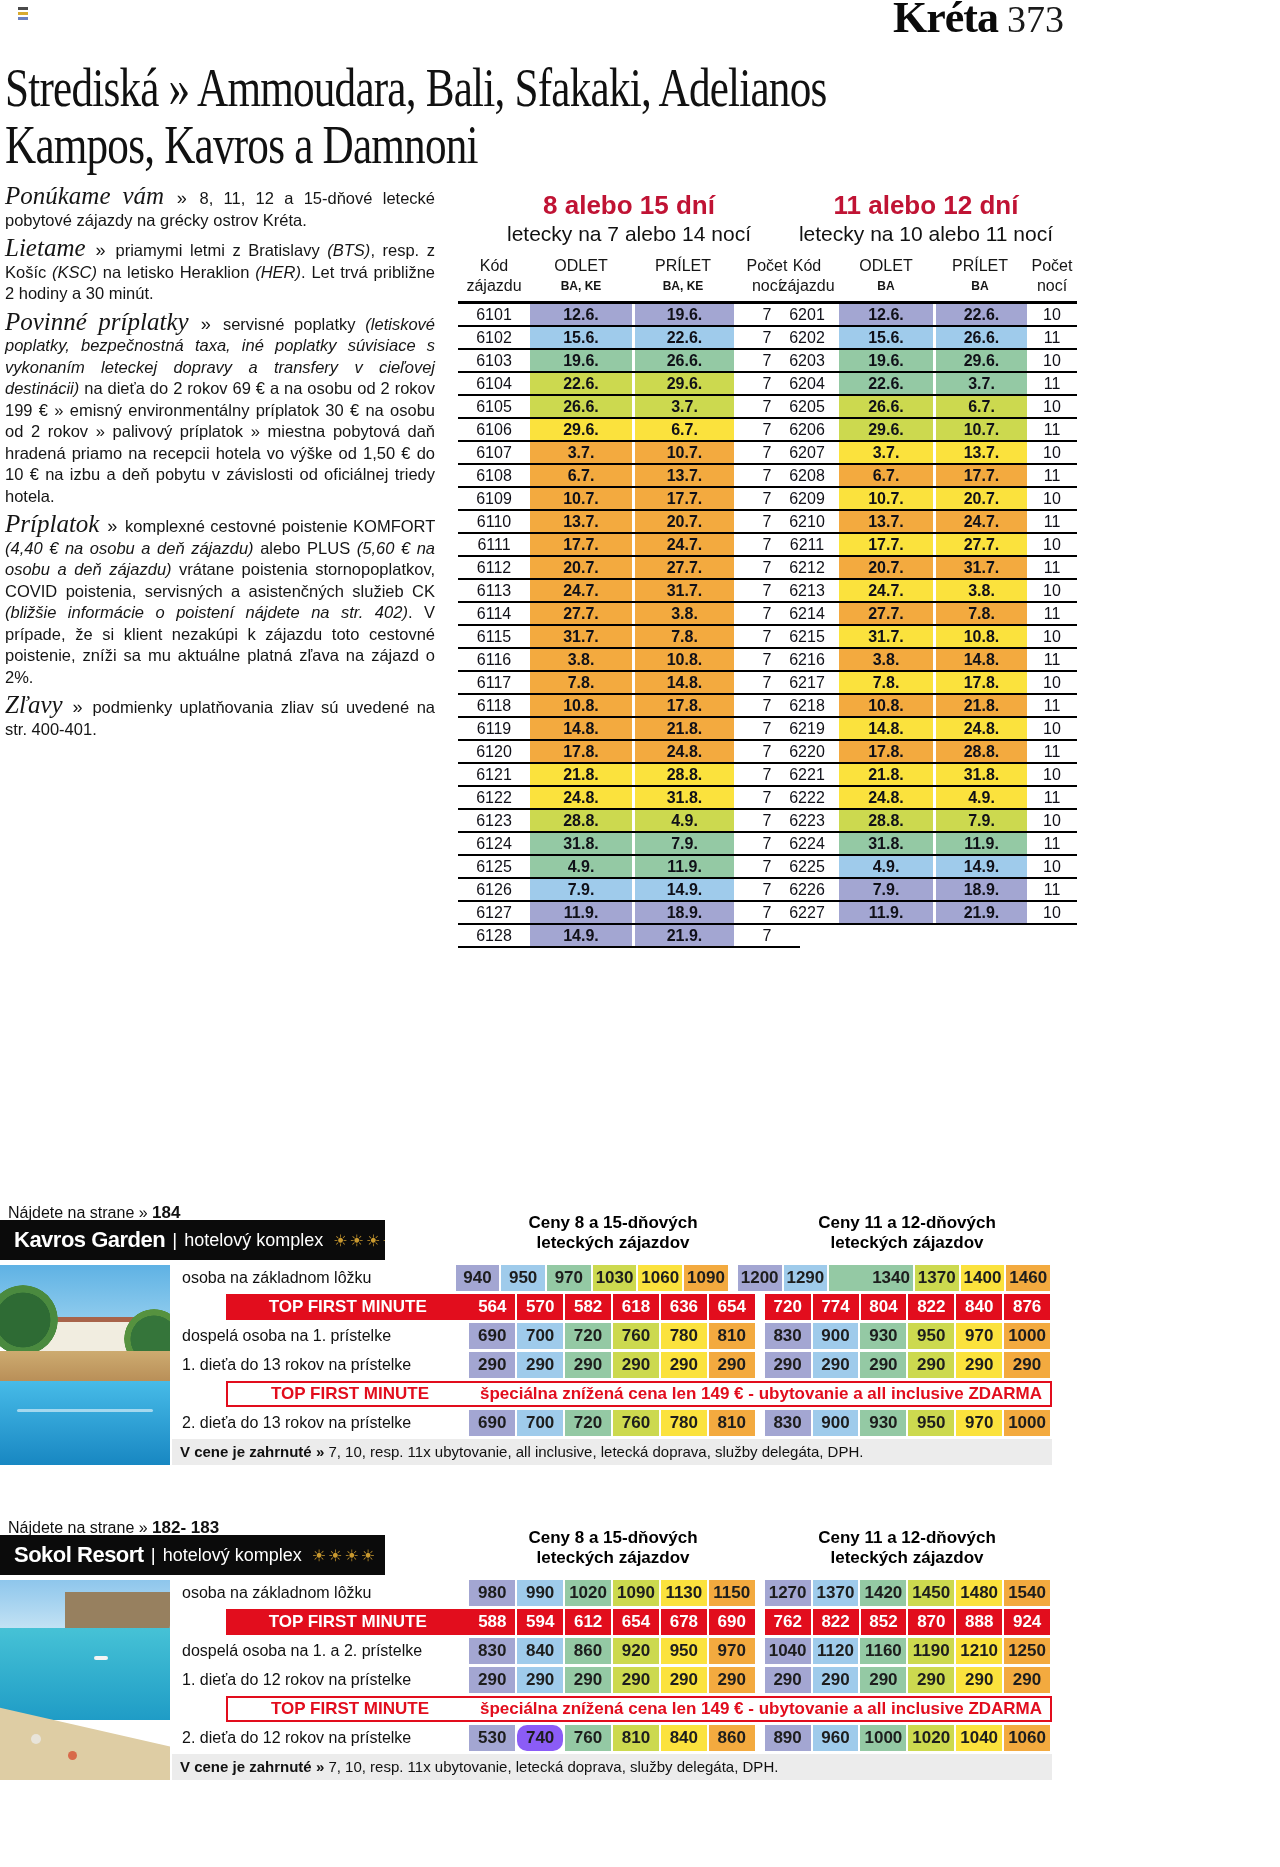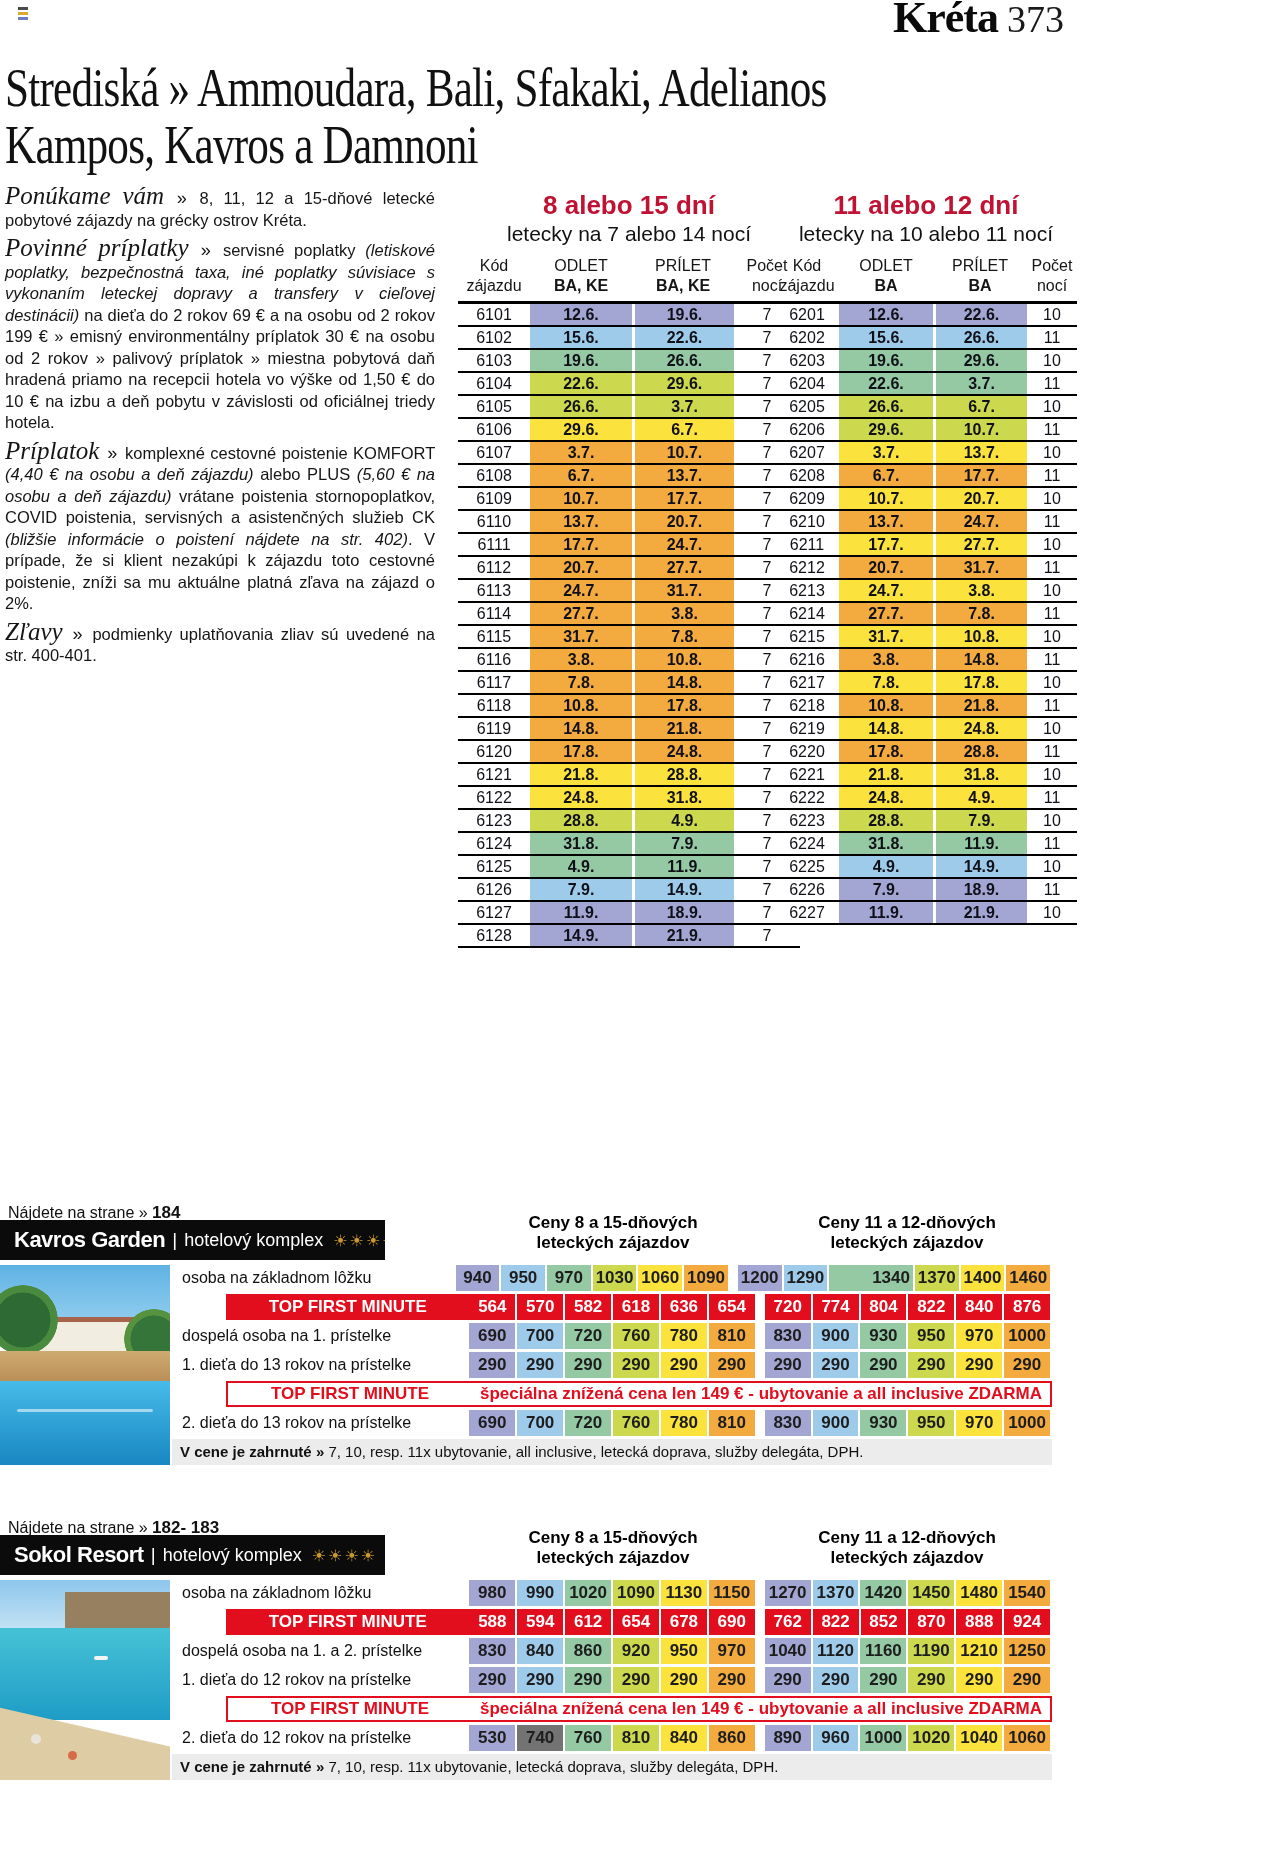--- a/index.html
+++ b/index.html
@@ -28,21 +28,21 @@
   .lead{font-family:"Liberation Serif",serif;font-style:italic;font-size:25px;line-height:20px;font-weight:400;}
   .psep{font-size:18px;padding:0 2px;}
   .it{font-style:italic;}
 
   
   .ftable{position:absolute;top:190px;}
   .ft-title{text-align:center;font-size:26px;font-weight:700;color:var(--crimson);line-height:30px;}
   .ft-sub{text-align:center;font-size:21px;line-height:27px;color:#111;}
   .ft-head{display:flex;justify-content:center;margin-top:9px;padding-bottom:5px;}
   .ft-hc{text-align:center;font-size:16px;line-height:20px;}
-  .ft-h2.b{font-weight:700;font-size:16px;}
+  .ft-h2.b{font-weight:700;font-size:12px;}
   .ft-rows{border-top:3px solid #000;display:inline-block;}
   .ftable{text-align:center;}
   .frow{display:flex;justify-content:center;border-bottom:2px solid #000;height:21px;align-items:center;}
   .fc{display:inline-flex;align-items:center;justify-content:center;height:21px;font-size:16px;color:#101018;}
   .fc.date{font-weight:700;}
   .fc.sep{border-left:3px solid #fff;box-sizing:border-box;}
 
   
   .hotel{position:absolute;left:0;width:1080px;height:290px;}
   #hotel-0{top:1203px;} #hotel-1{top:1518px;}
@@ -112,20 +112,21 @@
     <span class="brand-name">Kréta</span><span class="brand-page">373</span>
   </div>
 
   <h1 class="title">
     <span>Strediská » Ammoudara, Bali, Sfakaki, Adelianos</span><br>
     <span>Kampos, Kavros a Damnoni</span>
   </h1>
 
   <div class="intro" id="intro">
       <p class="para"><span class="lead">Ponúkame vám</span><span class="psep"> » </span><span>8, 11, 12 a 15-dňové letecké pobytové zájazdy na grécky ostrov Kréta.</span></p>
+      <p class="para"><span class="lead">Lietame</span><span class="psep"> » </span><span>priamymi letmi z Bratislavy </span><span class="it">(BTS)</span><span>, resp. z Košíc </span><span class="it">(KSC)</span><span> na letisko Heraklion </span><span class="it">(HER)</span><span>. Let trvá približne 2 hodiny a 30 minút.</span></p>
       <p class="para"><span class="lead">Povinné príplatky</span><span class="psep"> » </span><span>servisné poplatky </span><span class="it">(letiskové poplatky, bezpečnostná taxa, iné poplatky súvisiace s vykonaním leteckej dopravy a transfery v cieľovej destinácii)</span><span> na dieťa do 2 rokov 69 € a na osobu od 2 rokov 199 € » emisný environmentálny príplatok 30 € na osobu od 2 rokov » palivový príplatok » miestna pobytová daň hradená priamo na recepcii hotela vo výške od 1,50 € do 10 € na izbu a deň pobytu v závislosti od oficiálnej triedy hotela.</span></p>
       <p class="para"><span class="lead">Príplatok</span><span class="psep"> » </span><span>komplexné cestovné poistenie KOMFORT </span><span class="it">(4,40 € na osobu a deň zájazdu)</span><span> alebo PLUS </span><span class="it">(5,60 € na osobu a deň zájazdu)</span><span> vrátane poistenia stornopoplatkov, COVID poistenia, servisných a asistenčných služieb CK </span><span class="it">(bližšie informácie o poistení nájdete na str. 402)</span><span>. V prípade, že si klient nezakúpi k zájazdu toto cestovné poistenie, zníži sa mu aktuálne platná zľava na zájazd o 2%.</span></p>
       <p class="para"><span class="lead">Zľavy</span><span class="psep"> » </span><span>podmienky uplatňovania zliav sú uvedené na str. 400-401.</span></p>
     </div>
 
   <div class="ftable" id="ft-0" style="left:452px;width:354px"><div class="ft-title">8 alebo 15 dní</div><div class="ft-sub">letecky na 7 alebo 14 nocí</div><div class="ft-head">
         <div class="ft-hc" style="width: 72px;">
           <div class="ft-h1">Kód</div>
           <div class="ft-h2">zájazdu</div>
         </div>
@@ -630,21 +631,21 @@
           <span class="pcell" style="background: rgb(251, 226, 61);">290</span>
           <span class="pcell" style="background: rgb(243, 170, 63);">290</span>
         </div>
         <div class="prow special">
           <span class="sp-label">TOP FIRST MINUTE</span>
           <span class="sp-text">špeciálna znížená cena len 149 € - ubytovanie a all inclusive ZDARMA</span>
         </div>
         <div class="prow normal">
           <div class="plabel">2. dieťa do 12 rokov na prístelke</div>
           <span class="pcell" style="background: rgb(163, 166, 210);">530</span>
-          <span class="pcell" style="background: #737373;">740</span>
+          <span class="pcell" style="background: #8b5cf6; border-radius: 10px;">740</span>
           <span class="pcell" style="background: rgb(148, 201, 164);">760</span>
           <span class="pcell" style="background: rgb(204, 217, 79);">810</span>
           <span class="pcell" style="background: rgb(251, 226, 61);">840</span>
           <span class="pcell gap" style="background: rgb(243, 170, 63);">860</span>
           <span class="pcell" style="background: rgb(163, 166, 210);">890</span>
           <span class="pcell" style="background: rgb(159, 203, 235);">960</span>
           <span class="pcell" style="background: rgb(148, 201, 164);">1000</span>
           <span class="pcell" style="background: rgb(204, 217, 79);">1020</span>
           <span class="pcell" style="background: rgb(251, 226, 61);">1040</span>
           <span class="pcell" style="background: rgb(243, 170, 63);">1060</span>

